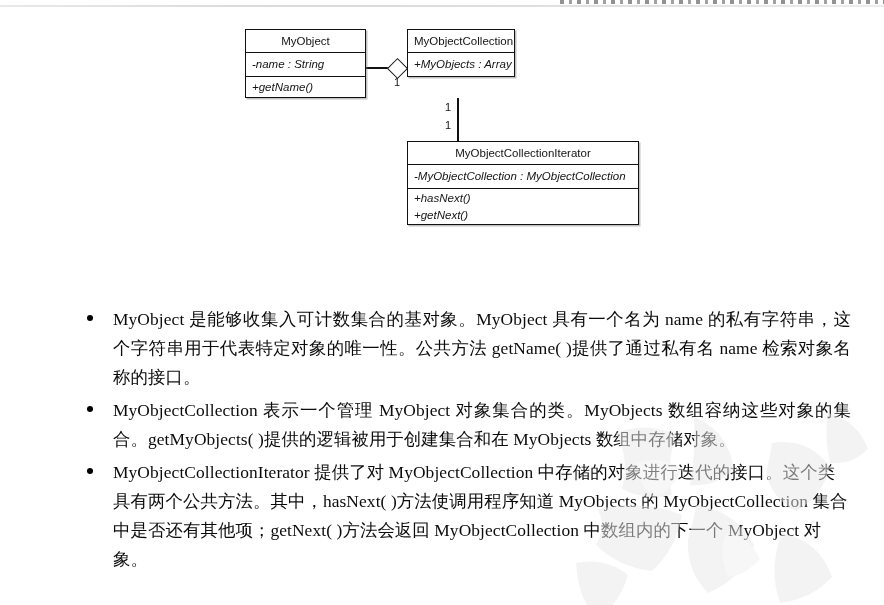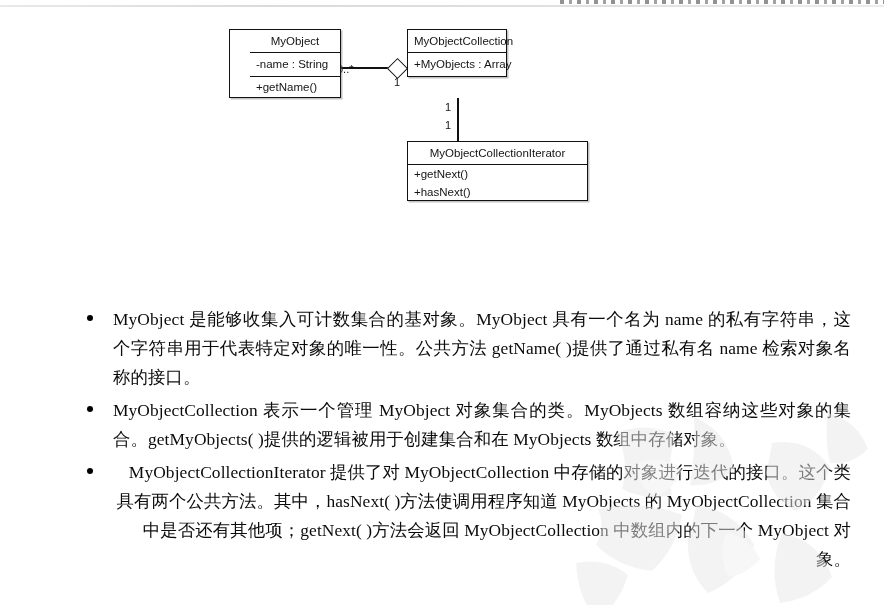--- a/index.html
+++ b/index.html
@@ -87,28 +87,28 @@
     line-height: 1.25;
     color: #141414;
     padding: 3px 6px;
     white-space: nowrap;
   }
   .uml-name {
     text-align: center;
     font-size: 11.5px;
     padding: 4px 6px 4px;
   }
-  .uml-sep { border-top: 1.4px solid #111; }
+  .uml-sep { border-top: 1.4px solid #111; font-style: italic; }
   .uml-attr { padding-top: 4px; padding-bottom: 4px; }
   .uml-op   { padding-top: 3px; padding-bottom: 3px; }
   .uml-op.stacked { padding-top: 2px; padding-bottom: 1px; }
 
-  #box-myobject            { left: 229px; top: 29px;  width: 112px; padding-left: 20px; }
-  #box-mycollection        { left: 407px; top: 29px;  width: 100px; }
-  #box-myiterator          { left: 407px; top: 141px; width: 181px; }
+  #box-myobject            { left: 245px; top: 29px;  width: 121px; }
+  #box-mycollection        { left: 407px; top: 29px;  width: 108px; }
+  #box-myiterator          { left: 407px; top: 141px; width: 232px; }
 
   .conn {
     position: absolute;
     background: #111;
   }
   
   #line-assoc-h { left: 334px; top: 67px; width: 73px; height: 1.7px; }
   
   #line-assoc-v { left: 457px; top: 98px; width: 1.7px; height: 43px; }
 
@@ -163,21 +163,21 @@
   }
   .para {
     font-size: 17.4px;
     line-height: 29px;
     letter-spacing: 0.1px;
     text-align: justify;
     text-justify: inter-character;
     color: #0b0b0b;
     margin: 0;
   }
-  .para.last { text-align: right; }
+  .para.last { text-align: left; }
 </style>
 </head>
 <body>
 
 <div id="page-root">
 
   <div class="scan-top-edge">
     <div class="sliver"></div>
     <div class="grayline"></div>
   </div>
@@ -199,23 +199,24 @@
       <div class="uml-row uml-op uml-sep">+getName()</div>
     </div>
 
     <div class="uml-box" id="box-mycollection">
       <div class="uml-row uml-name">MyObjectCollection</div>
       <div class="uml-row uml-attr uml-sep">+MyObjects : Array</div>
     </div>
 
     <div class="uml-box" id="box-myiterator">
       <div class="uml-row uml-name">MyObjectCollectionIterator</div>
+      <div class="uml-row uml-attr uml-sep">-MyObjectCollection : MyObjectCollection</div>
       <div class="uml-sep">
+        <div class="uml-row uml-op stacked">+hasNext()</div>
         <div class="uml-row uml-op stacked">+getNext()</div>
-        <div class="uml-row uml-op stacked">+hasNext()</div>
       </div>
     </div>
 
   </div>
 
   <div class="body-text">
     <ul class="bullets">
       <li>
         <span class="dot"></span>
         <p class="para">MyObject 是能够收集入可计数集合的基对象。MyObject 具有一个名为 name 的私有字符串，这个字符串用于代表特定对象的唯一性。公共方法 getName( )提供了通过私有名 name 检索对象名称的接口。</p>

